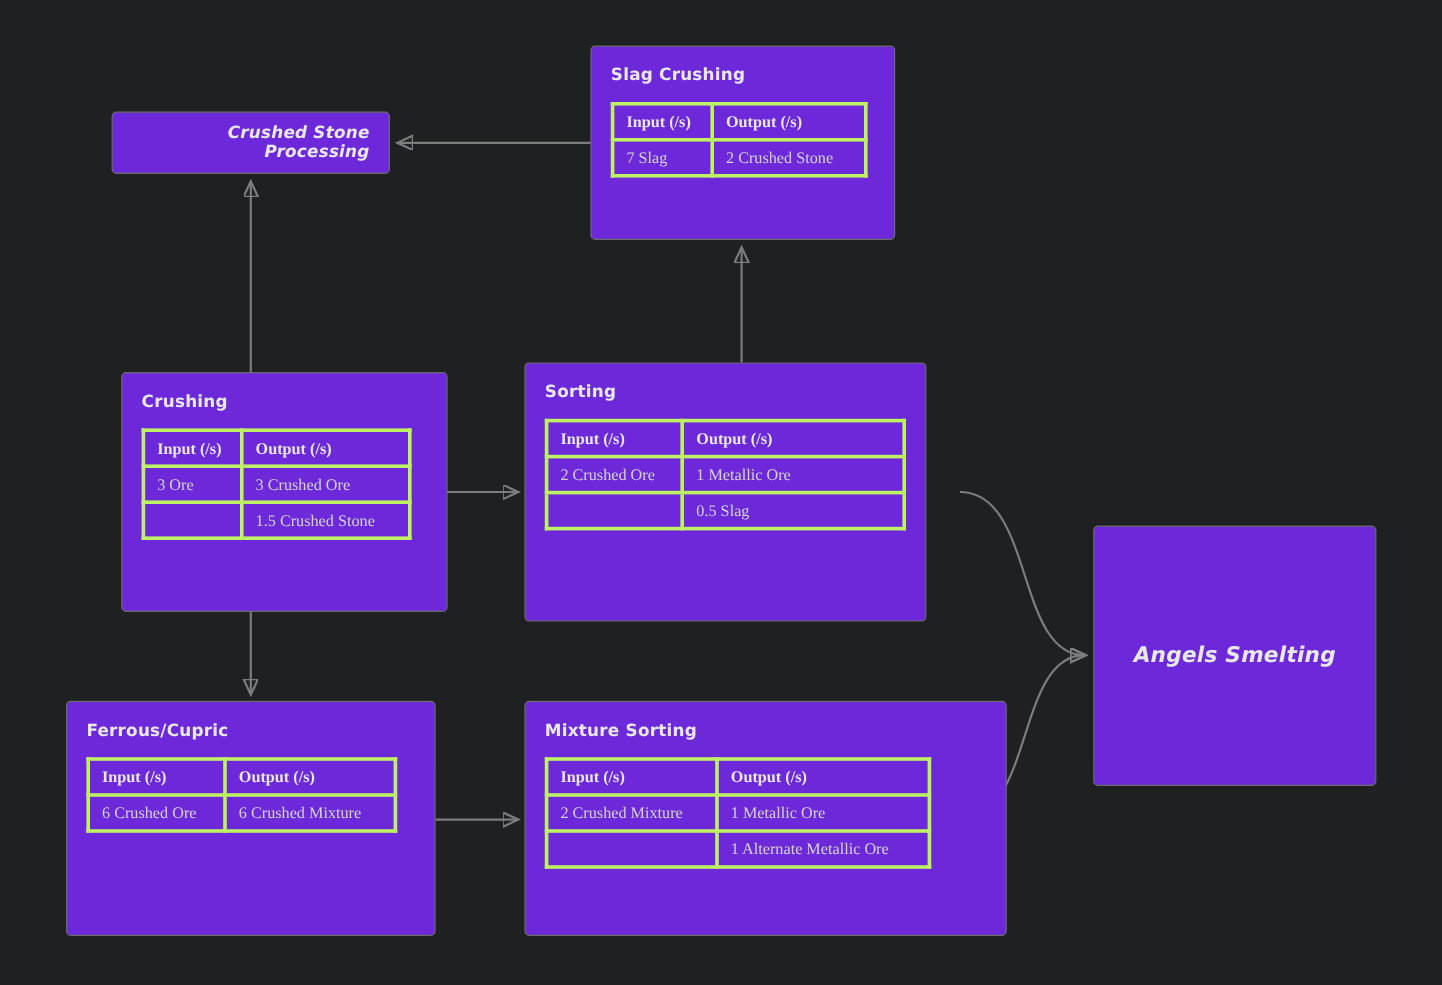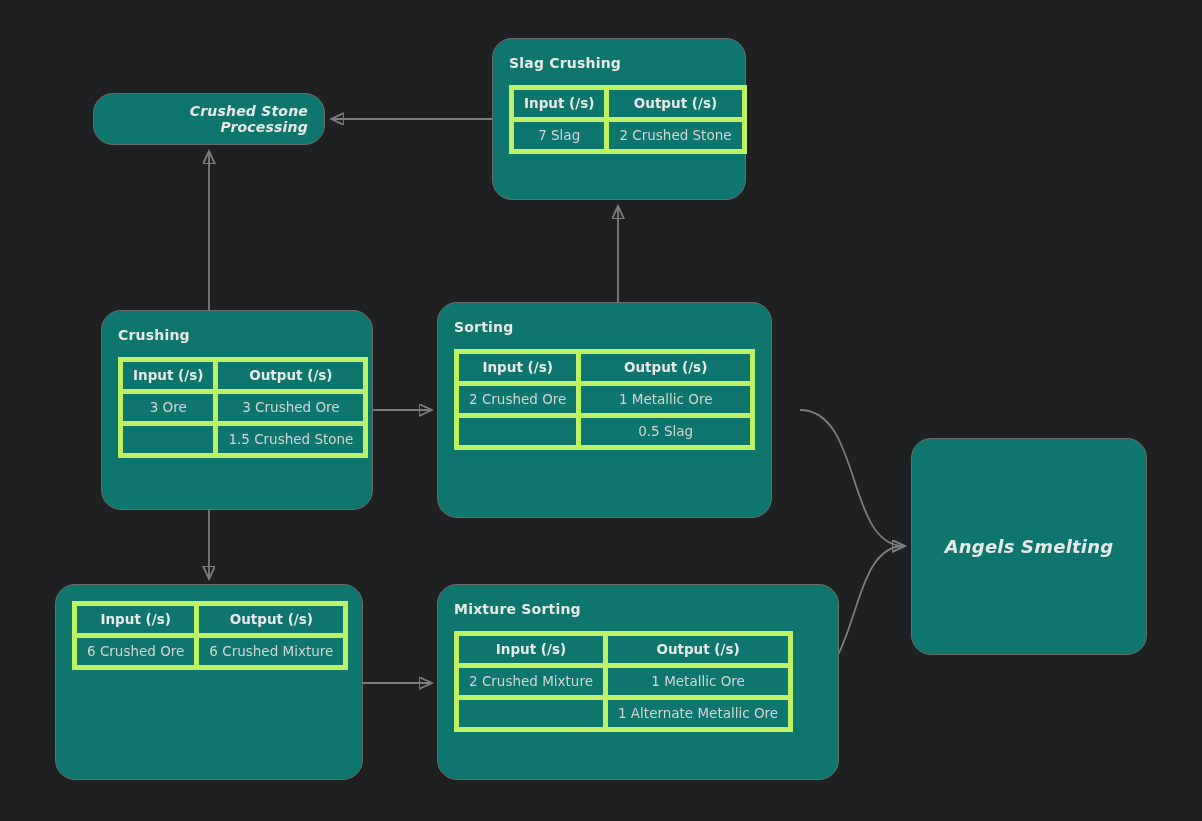--- a/index.html
+++ b/index.html
@@ -22,23 +22,23 @@
     pointer-events: none;
   }
   .edges path {
     fill: none;
     stroke: #7d7d7d;
     stroke-width: 1.8;
   }
   .node {
     position: absolute;
     box-sizing: border-box;
-    background: #0f766e;
+    background: #6d28d9;
     border: 1px solid #6b6b6b;
-    border-radius: 20px;
+    border-radius: 4px;
     padding: 16px;
     color: #d4d4d4;
   }
   .node-title {
     margin: 0 0 14px 0;
     font-size: 14px;
     font-weight: bold;
     color: #e8e8e8;
     letter-spacing: 0.2px;
   }
@@ -51,25 +51,26 @@
   }
   .node.title-only .node-title { margin: 0; }
   .node.big-title .node-title { font-size: 18px; }
   table {
     border-collapse: collapse;
     font-size: 13.5px;
     color: #d4d4d4;
   }
   th, td {
     box-sizing: border-box;
-    border: 5px solid #bef264;
+    border: 3px solid #bef264;
     padding: 5px 10px;
-    text-align: center;
+    text-align: left;
     white-space: nowrap;
     line-height: 17px;
+    font-family: Liberation Serif, serif;
   }
   th {
     font-weight: bold;
     color: #e8e8e8;
   }
   
   .n-csp      { left: 93px;  top: 93px;  width: 232px; height: 52px;  }
   .n-slag     { left: 492px; top: 38px;  width: 254px; height: 162px; }
   .n-crushing { left: 73px;  top: 310px; width: 272px; height: 200px; margin-left: 28px; }
   .n-sorting  { left: 437px; top: 302px; width: 335px; height: 216px; }
@@ -168,20 +169,21 @@
           </tr>
         </tbody>
       </table>
   </section>
 
   <section class="node title-only big-title n-angels">
     <h2 class="node-title">Angels Smelting</h2>
   </section>
 
   <section class="node n-ferrous">
+    <h2 class="node-title">Ferrous/Cupric</h2>
     <table>
         <thead>
           <tr>
             <th>Input (/s)</th>
             <th>Output (/s)</th>
           </tr>
         </thead>
         <tbody>
           <tr>
             <td>6 Crushed Ore</td>

